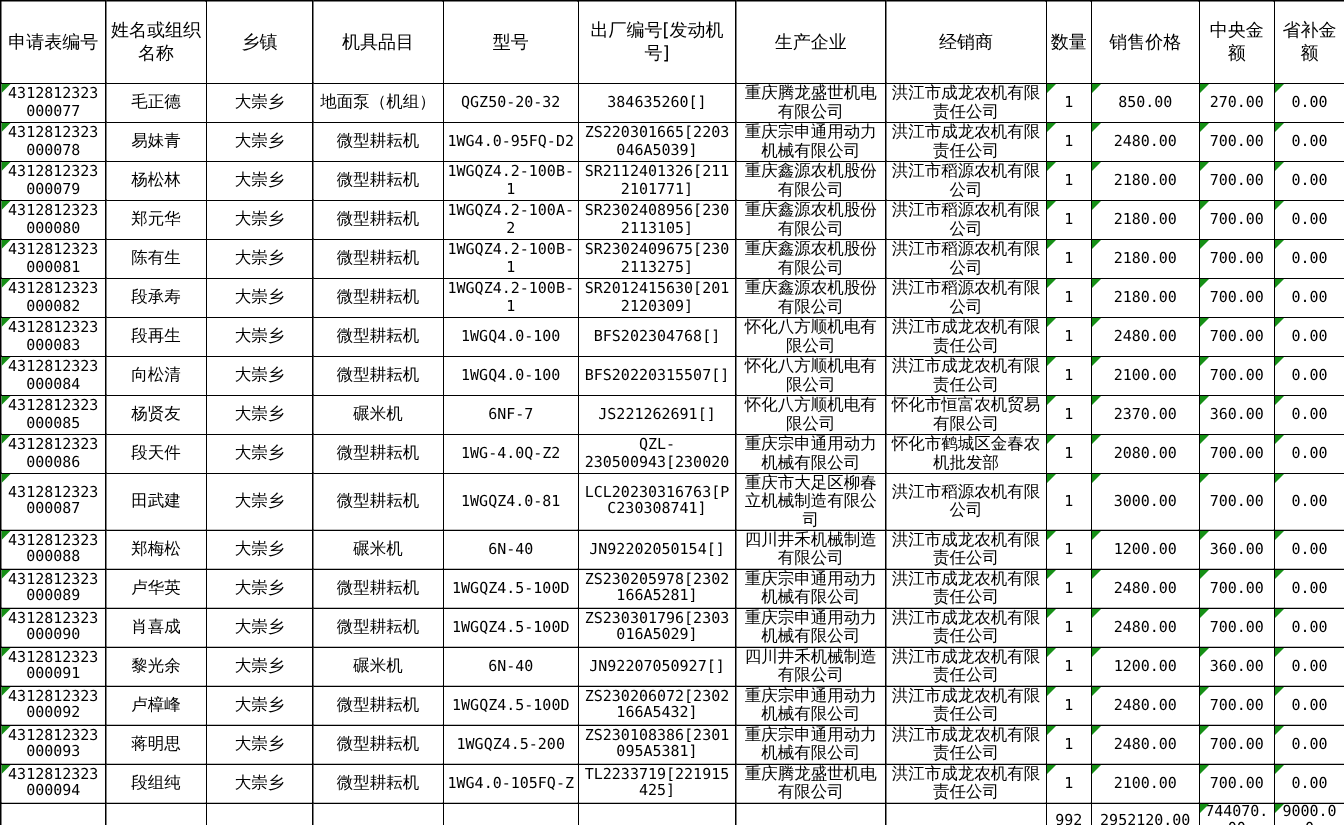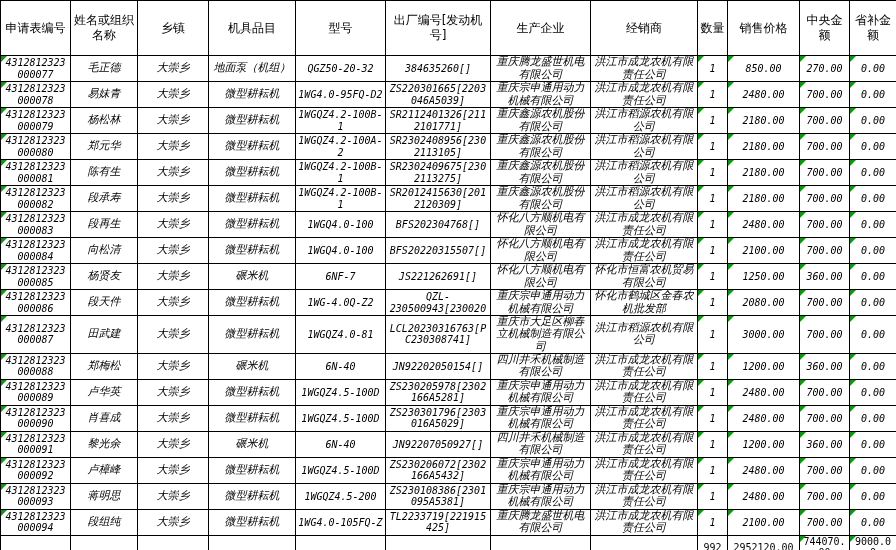--- a/index.html
+++ b/index.html
@@ -37,21 +37,21 @@
   }
   table.grid td.mono {
     font-family: "DejaVu Sans Mono", monospace;
     font-size: 10px;
     line-height: 1.15;
     letter-spacing: 0;
     word-break: normal;
     overflow-wrap: break-word;
   }
   thead tr { height: 55px; }
-  tbody tr.data-row { height: 26px; font-style: italic; }
+  tbody tr.data-row { height: 26px; }
   tbody tr.totals-row { height: 23px; }
   .tri {
     position: absolute;
     top: 0; left: 0;
     width: 0; height: 0;
     border-top: 6px solid var(--indicator-green, #169016);
     border-right: 6px solid transparent;
     pointer-events: none;
   }
 </style>
@@ -206,21 +206,21 @@
         <tr class="data-row">
           <td class="mono"><span class="tri"></span><span>4312812323000085</span></td>
           <td><span>杨贤友</span></td>
           <td><span>大崇乡</span></td>
           <td><span>碾米机</span></td>
           <td class="mono"><span>6NF-7</span></td>
           <td class="mono"><span>JS221262691[]</span></td>
           <td><span>怀化八方顺机电有限公司</span></td>
           <td><span>怀化市恒富农机贸易有限公司</span></td>
           <td class="mono"><span class="tri"></span><span>1</span></td>
-          <td class="mono"><span class="tri"></span><span>1250.00</span></td>
+          <td class="mono"><span class="tri"></span><span>2370.00</span></td>
           <td class="mono"><span class="tri"></span><span>360.00</span></td>
           <td class="mono"><span class="tri"></span><span>0.00</span></td>
         </tr>
         <tr class="data-row">
           <td class="mono"><span class="tri"></span><span>4312812323000086</span></td>
           <td><span>段天件</span></td>
           <td><span>大崇乡</span></td>
           <td><span>微型耕耘机</span></td>
           <td class="mono"><span>1WG-4.0Q-Z2</span></td>
           <td class="mono"><span>QZL-230500943[230020</span></td>

